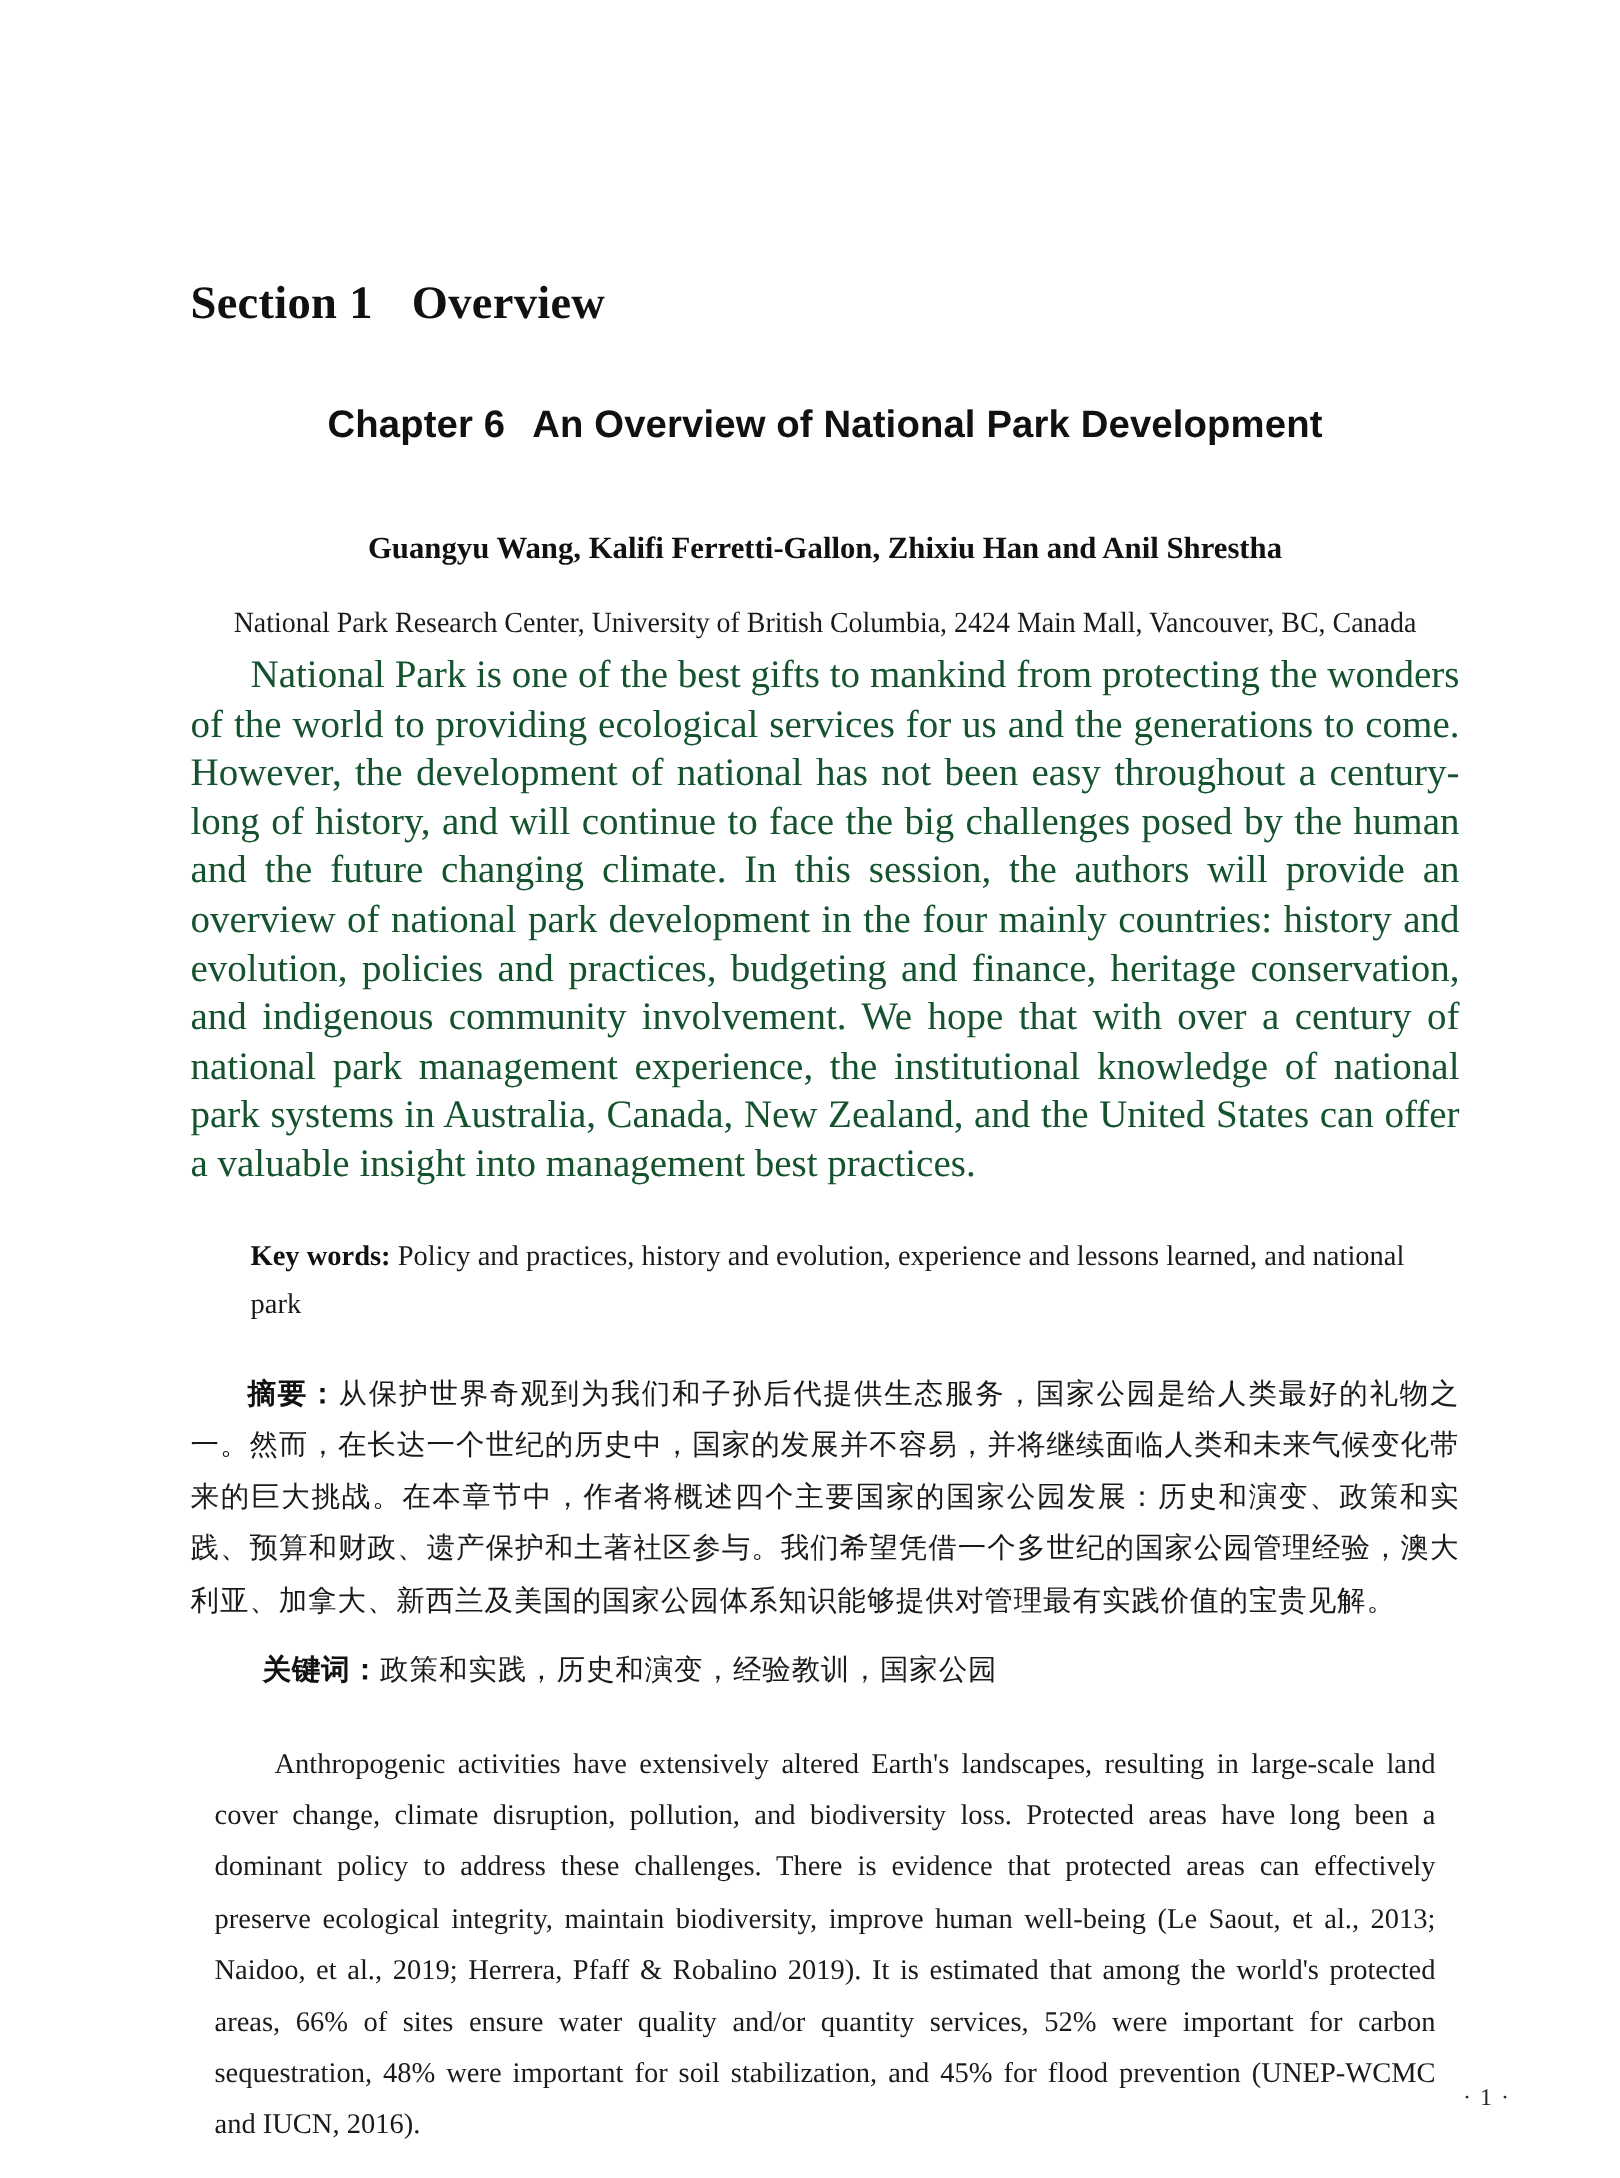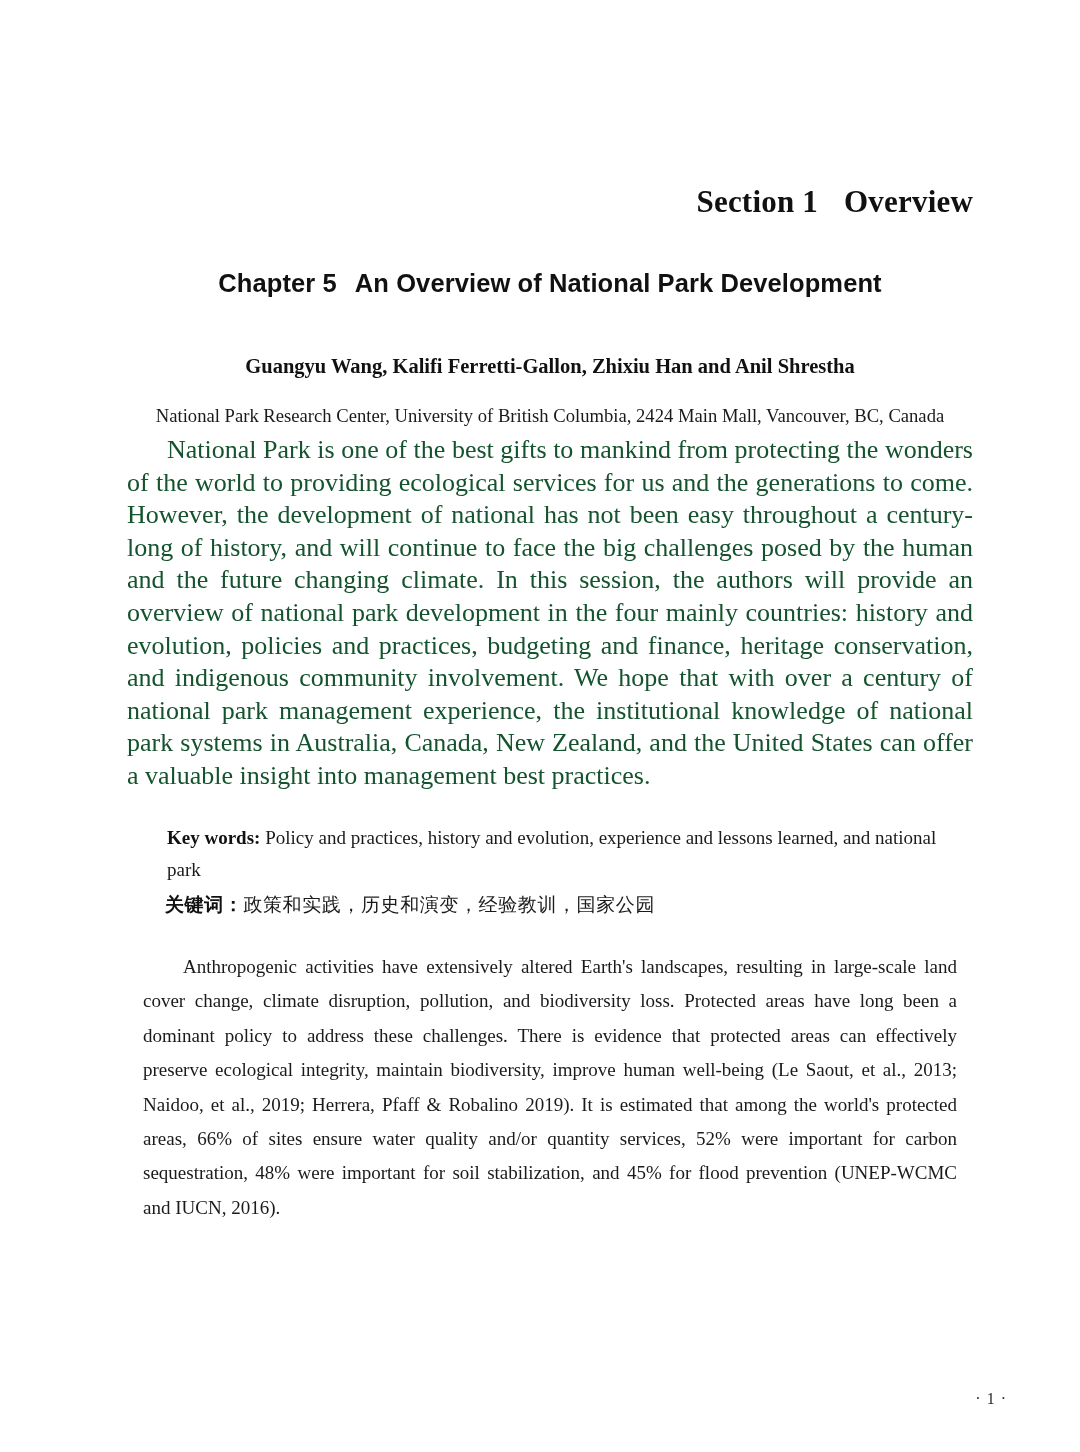--- a/index.html
+++ b/index.html
@@ -19,21 +19,21 @@
   }
   .content {
     position: absolute;
     left: 127px;
     top: 0;
     width: 846px;
   }
 
   
   .section-title {
-    text-align: right;
+    text-align: left;
     font-family: "Liberation Serif", serif;
     font-weight: bold;
     font-size: 31px;
     letter-spacing: 0.2px;
     margin: 0;
     padding-top: 184px;
     color: #111;
   }
   .section-title .gap {
     display: inline-block;
@@ -127,21 +127,21 @@
     letter-spacing: 0.6px;
   }
   .cn-abstract b, .cn-keywords b {
     font-weight: bold;
     color: #111;
   }
   .cn-keywords {
     font-family: "Liberation Serif", serif;
     font-size: 19px;
     line-height: 34.5px;
-    margin: 0;
+    margin: 10px;
     padding-top: 2px;
     padding-left: 38px;
     color: #1a1a1a;
     letter-spacing: 0.6px;
   }
 
   
   .subsection-title {
     font-family: "Liberation Serif", serif;
     font-weight: bold;
@@ -183,35 +183,38 @@
 <body>
 
 <div class="page">
   <div class="content">
 
     <h1 class="section-title">
       <span>Section 1</span><span class="gap"></span><span>Overview</span>
     </h1>
 
     <h2 class="chapter-title">
-      <span>Chapter 5</span><span class="gap"></span><span>An Overview of National Park Development</span>
+      <span>Chapter 6</span><span class="gap"></span><span>An Overview of National Park Development</span>
     </h2>
 
     <p class="authors">Guangyu Wang, Kalifi Ferretti-Gallon, Zhixiu Han and Anil Shrestha</p>
 
     <p class="affiliation">National Park Research Center, University of British Columbia, 2424 Main Mall, Vancouver, BC, Canada</p>
 
 
     <p class="abstract-body">National Park is one of the best gifts to mankind from protecting the wonders of the world to providing ecological services for us and the generations to come. However, the development of national has not been easy throughout a century-long of history, and will continue to face the big challenges posed by the human and the future changing climate. In this session, the authors will provide an overview of national park development in the four mainly countries: history and evolution, policies and practices, budgeting and finance, heritage conservation, and indigenous community involvement. We hope that with over a century of national park management experience, the institutional knowledge of national park systems in Australia, Canada, New Zealand, and the United States can offer a valuable insight into management best practices.</p>
 
     <p class="keywords">
       <b>Key words:</b>
       <span>Policy and practices, history and evolution, experience and lessons learned, and national park</span>
     </p>
 
+    <p class="cn-abstract">
+      <b>摘要：</b><span>从保护世界奇观到为我们和子孙后代提供生态服务，国家公园是给人类最好的礼物之一。然而，在长达一个世纪的历史中，国家的发展并不容易，并将继续面临人类和未来气候变化带来的巨大挑战。在本章节中，作者将概述四个主要国家的国家公园发展：历史和演变、政策和实践、预算和财政、遗产保护和土著社区参与。我们希望凭借一个多世纪的国家公园管理经验，澳大利亚、加拿大、新西兰及美国的国家公园体系知识能够提供对管理最有实践价值的宝贵见解。</span>
+    </p>
 
     <p class="cn-keywords">
       <b>关键词：</b><span>政策和实践，历史和演变，经验教训，国家公园</span>
     </p>
 
 
     <p class="body-para">Anthropogenic activities have extensively altered Earth's landscapes, resulting in large-scale land cover change, climate disruption, pollution, and biodiversity loss. Protected areas have long been a dominant policy to address these challenges. There is evidence that protected areas can effectively preserve ecological integrity, maintain biodiversity, improve human well-being (Le Saout, et al., 2013; Naidoo, et al., 2019; Herrera, Pfaff &amp; Robalino 2019). It is estimated that among the world's protected areas, 66% of sites ensure water quality and/or quantity services, 52% were important for carbon sequestration, 48% were important for soil stabilization, and 45% for flood prevention (UNEP-WCMC and IUCN, 2016).</p>
 
   </div>
 

